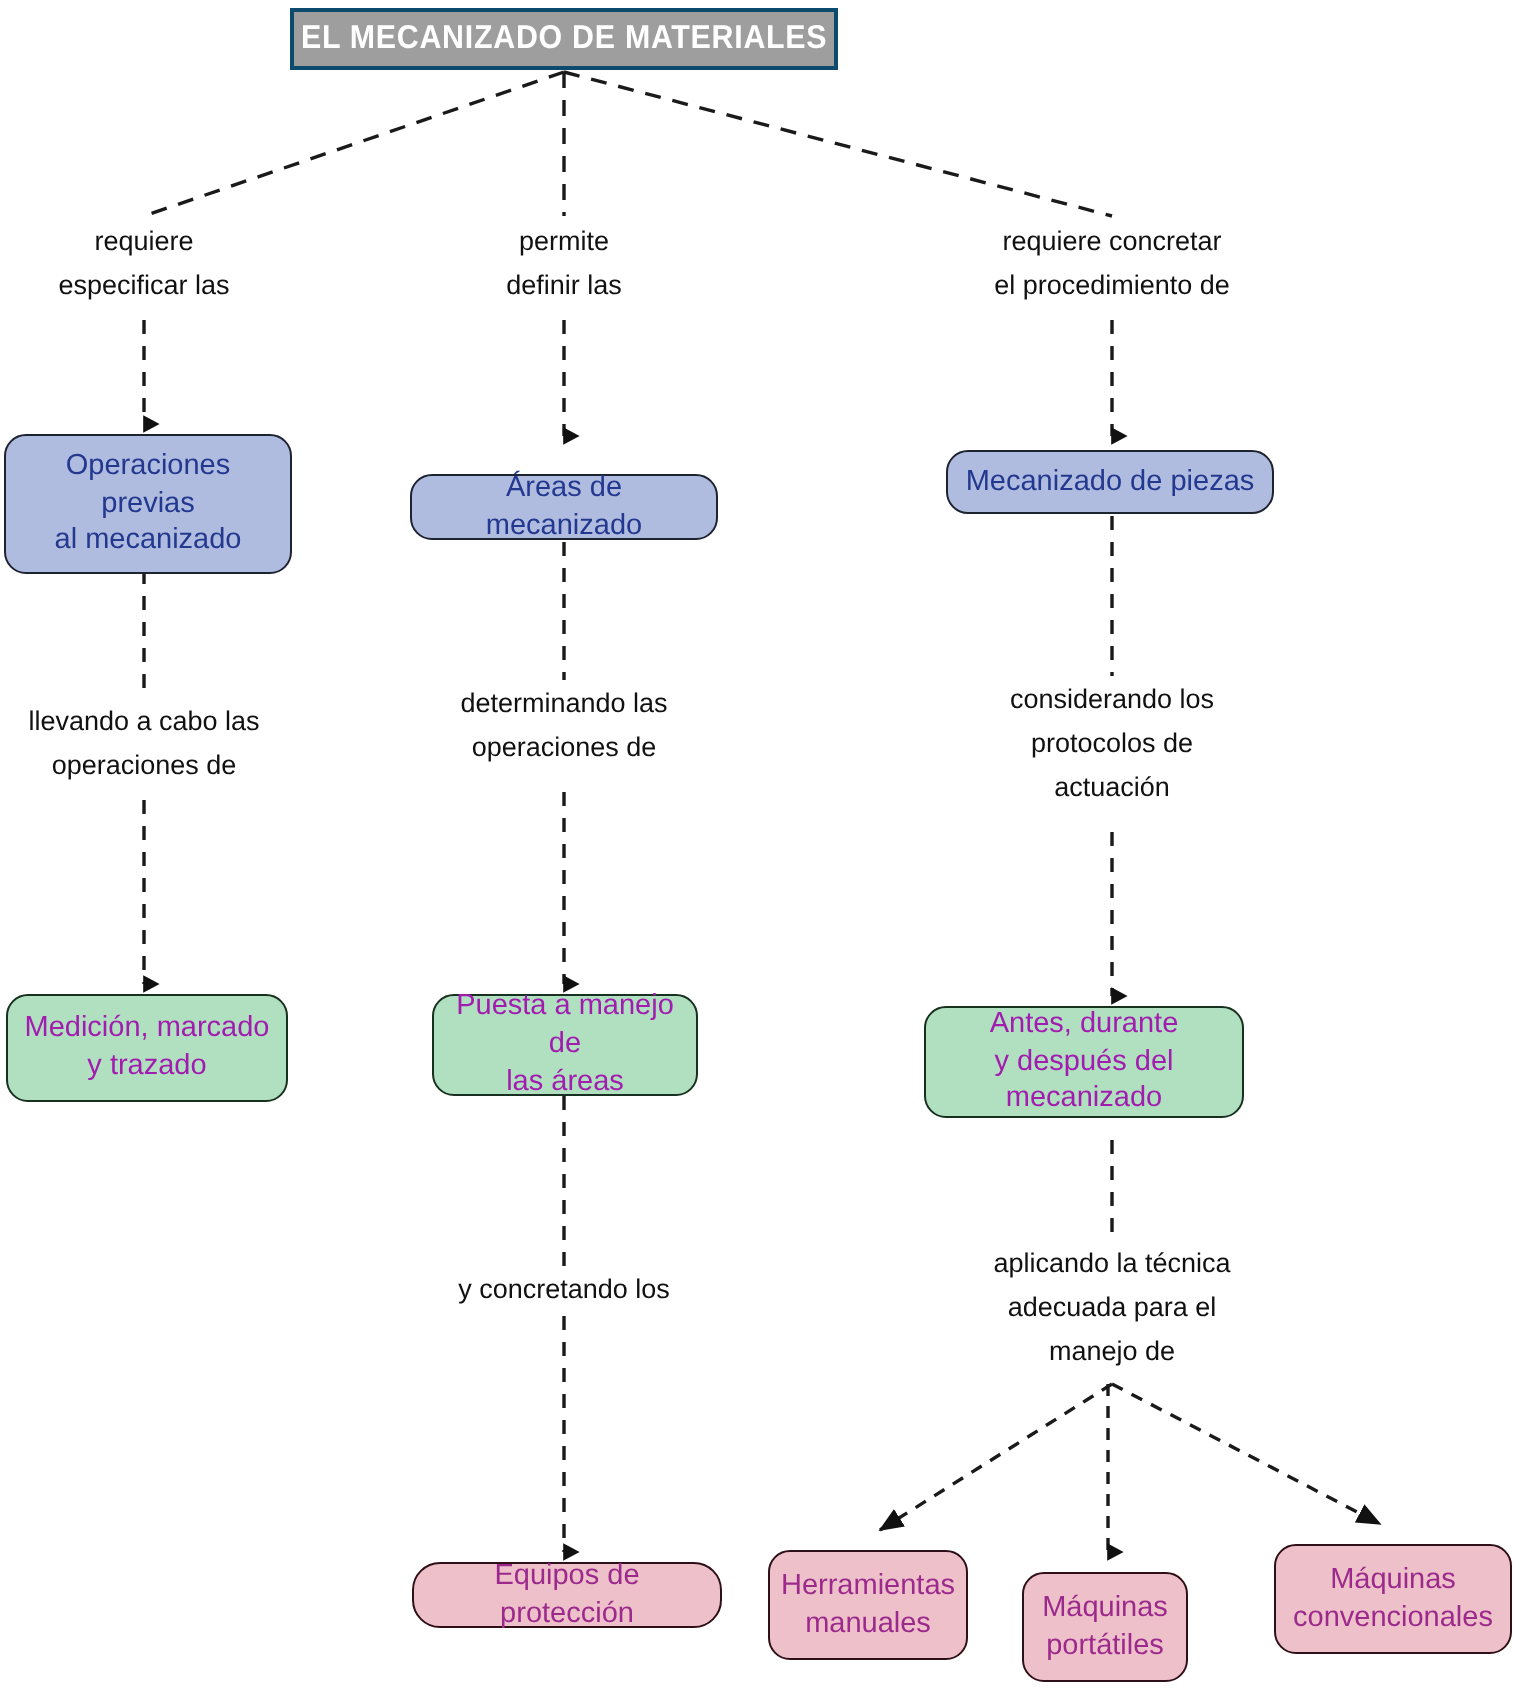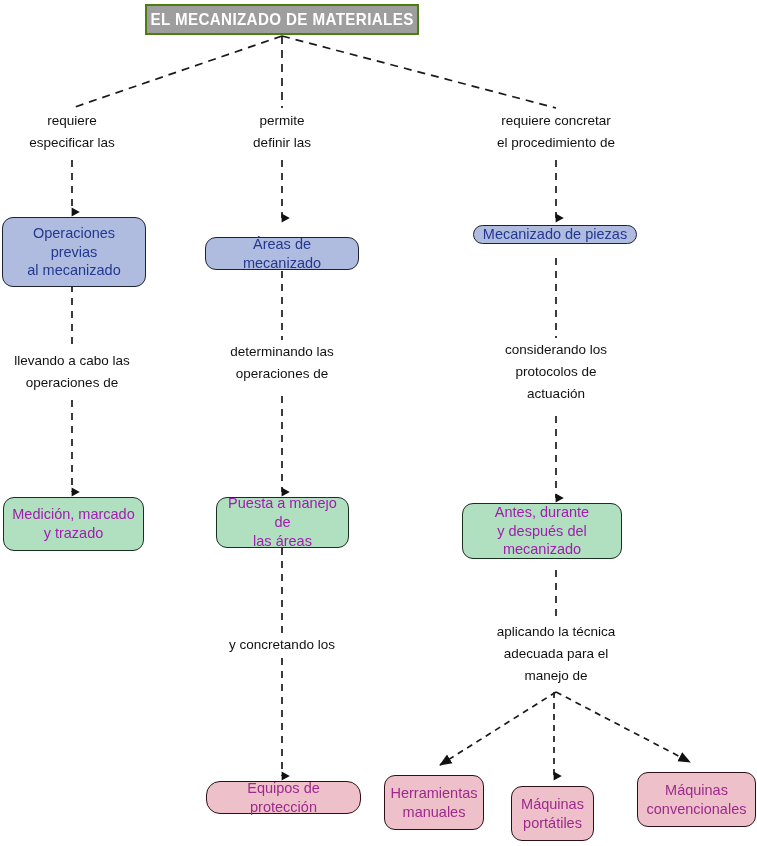--- a/index.html
+++ b/index.html
@@ -21,21 +21,21 @@
     height: 846px;
   }
   
   .title-box {
     position: absolute;
     left: 145px;
     top: 4px;
     width: 274px;
     height: 31px;
     background: #9e9e9e;
-    border: 2px solid #4d7c0f;
+    border: 2px solid #0c4a6e;
     box-sizing: border-box;
     display: flex;
     align-items: center;
     justify-content: center;
   }
   .title-box .title-text {
     color: #ffffff;
     font-size: 16.5px;
     font-weight: bold;
     letter-spacing: 0.4px;
@@ -162,21 +162,21 @@
 
 <div class="node blue" style="left:2px;   top:217px; width:144px; height:70px;">
   <span class="node-text">Operaciones previas
 al mecanizado</span>
 </div>
 
 <div class="node blue" style="left:205px; top:225px; width:154px; height:33px;margin-top:12px;">
   <span class="node-text">Áreas de mecanizado</span>
 </div>
 
-<div class="node blue" style="left:473px; top:225px; width:164px; height:19px;">
+<div class="node blue" style="left:473px; top:225px; width:164px; height:32px;">
   <span class="node-text">Mecanizado de piezas</span>
 </div>
 
 <div class="node green" style="left:3px;   top:497px; width:141px; height:54px;">
   <span class="node-text">Medición, marcado
 y trazado</span>
 </div>
 
 <div class="node green" style="left:216px; top:497px; width:133px; height:51px;">
   <span class="node-text">Puesta a manejo de

